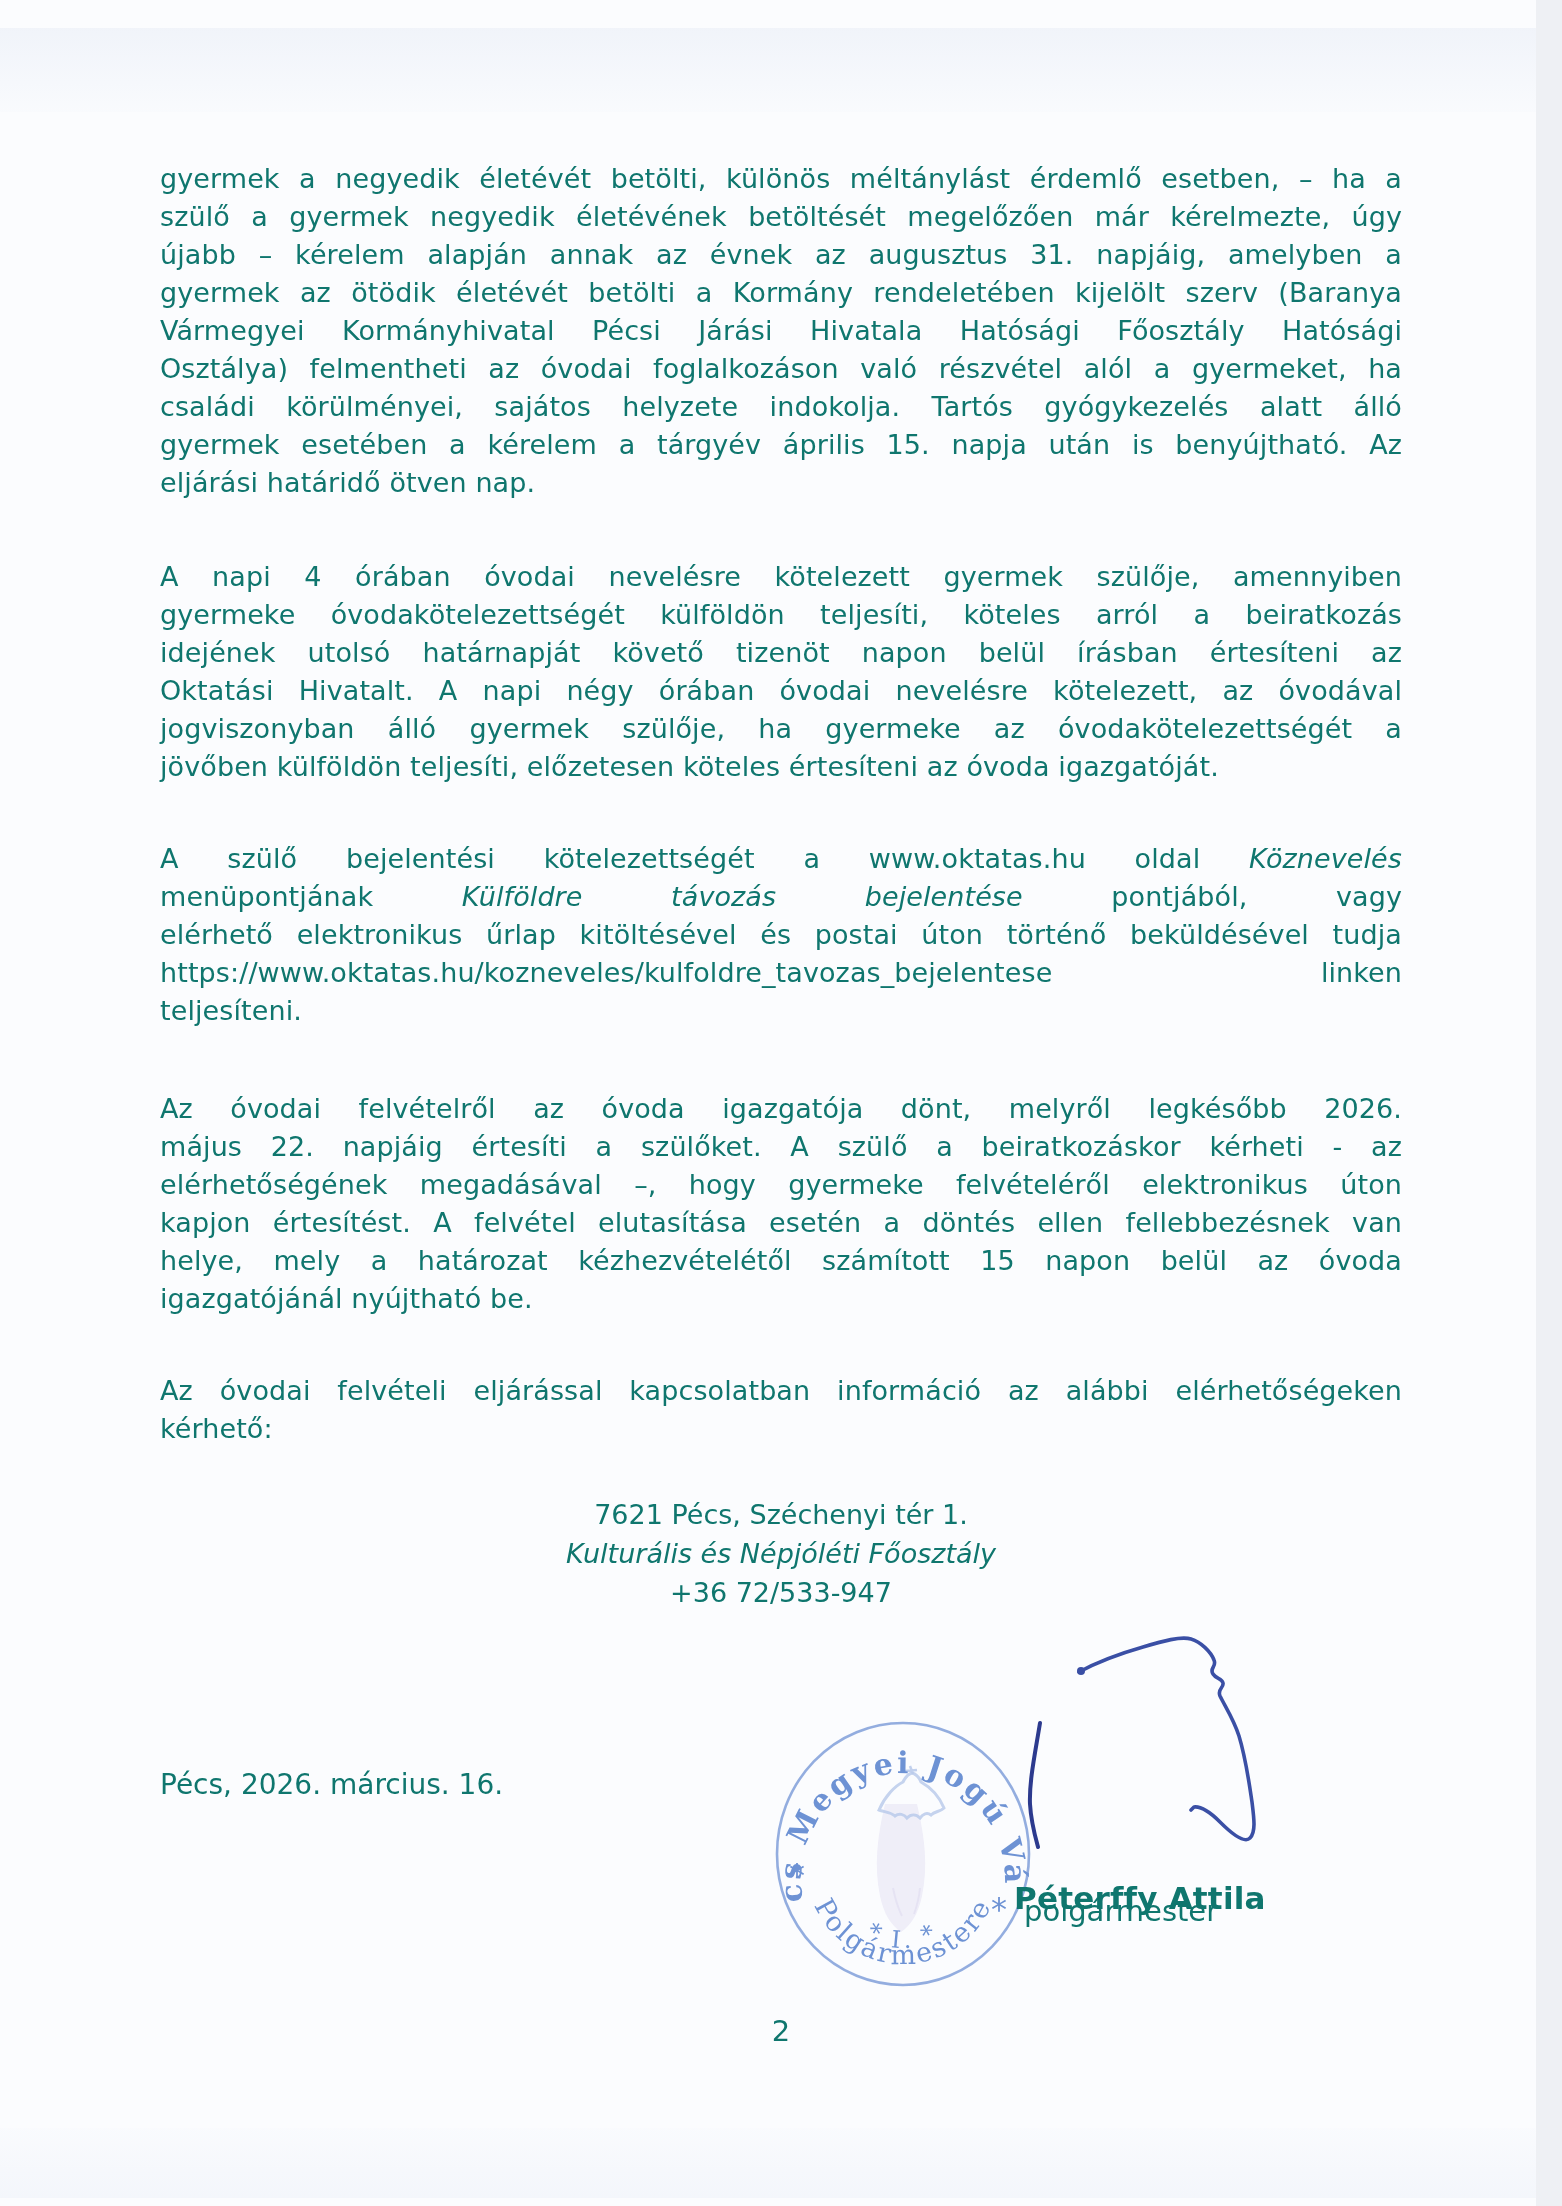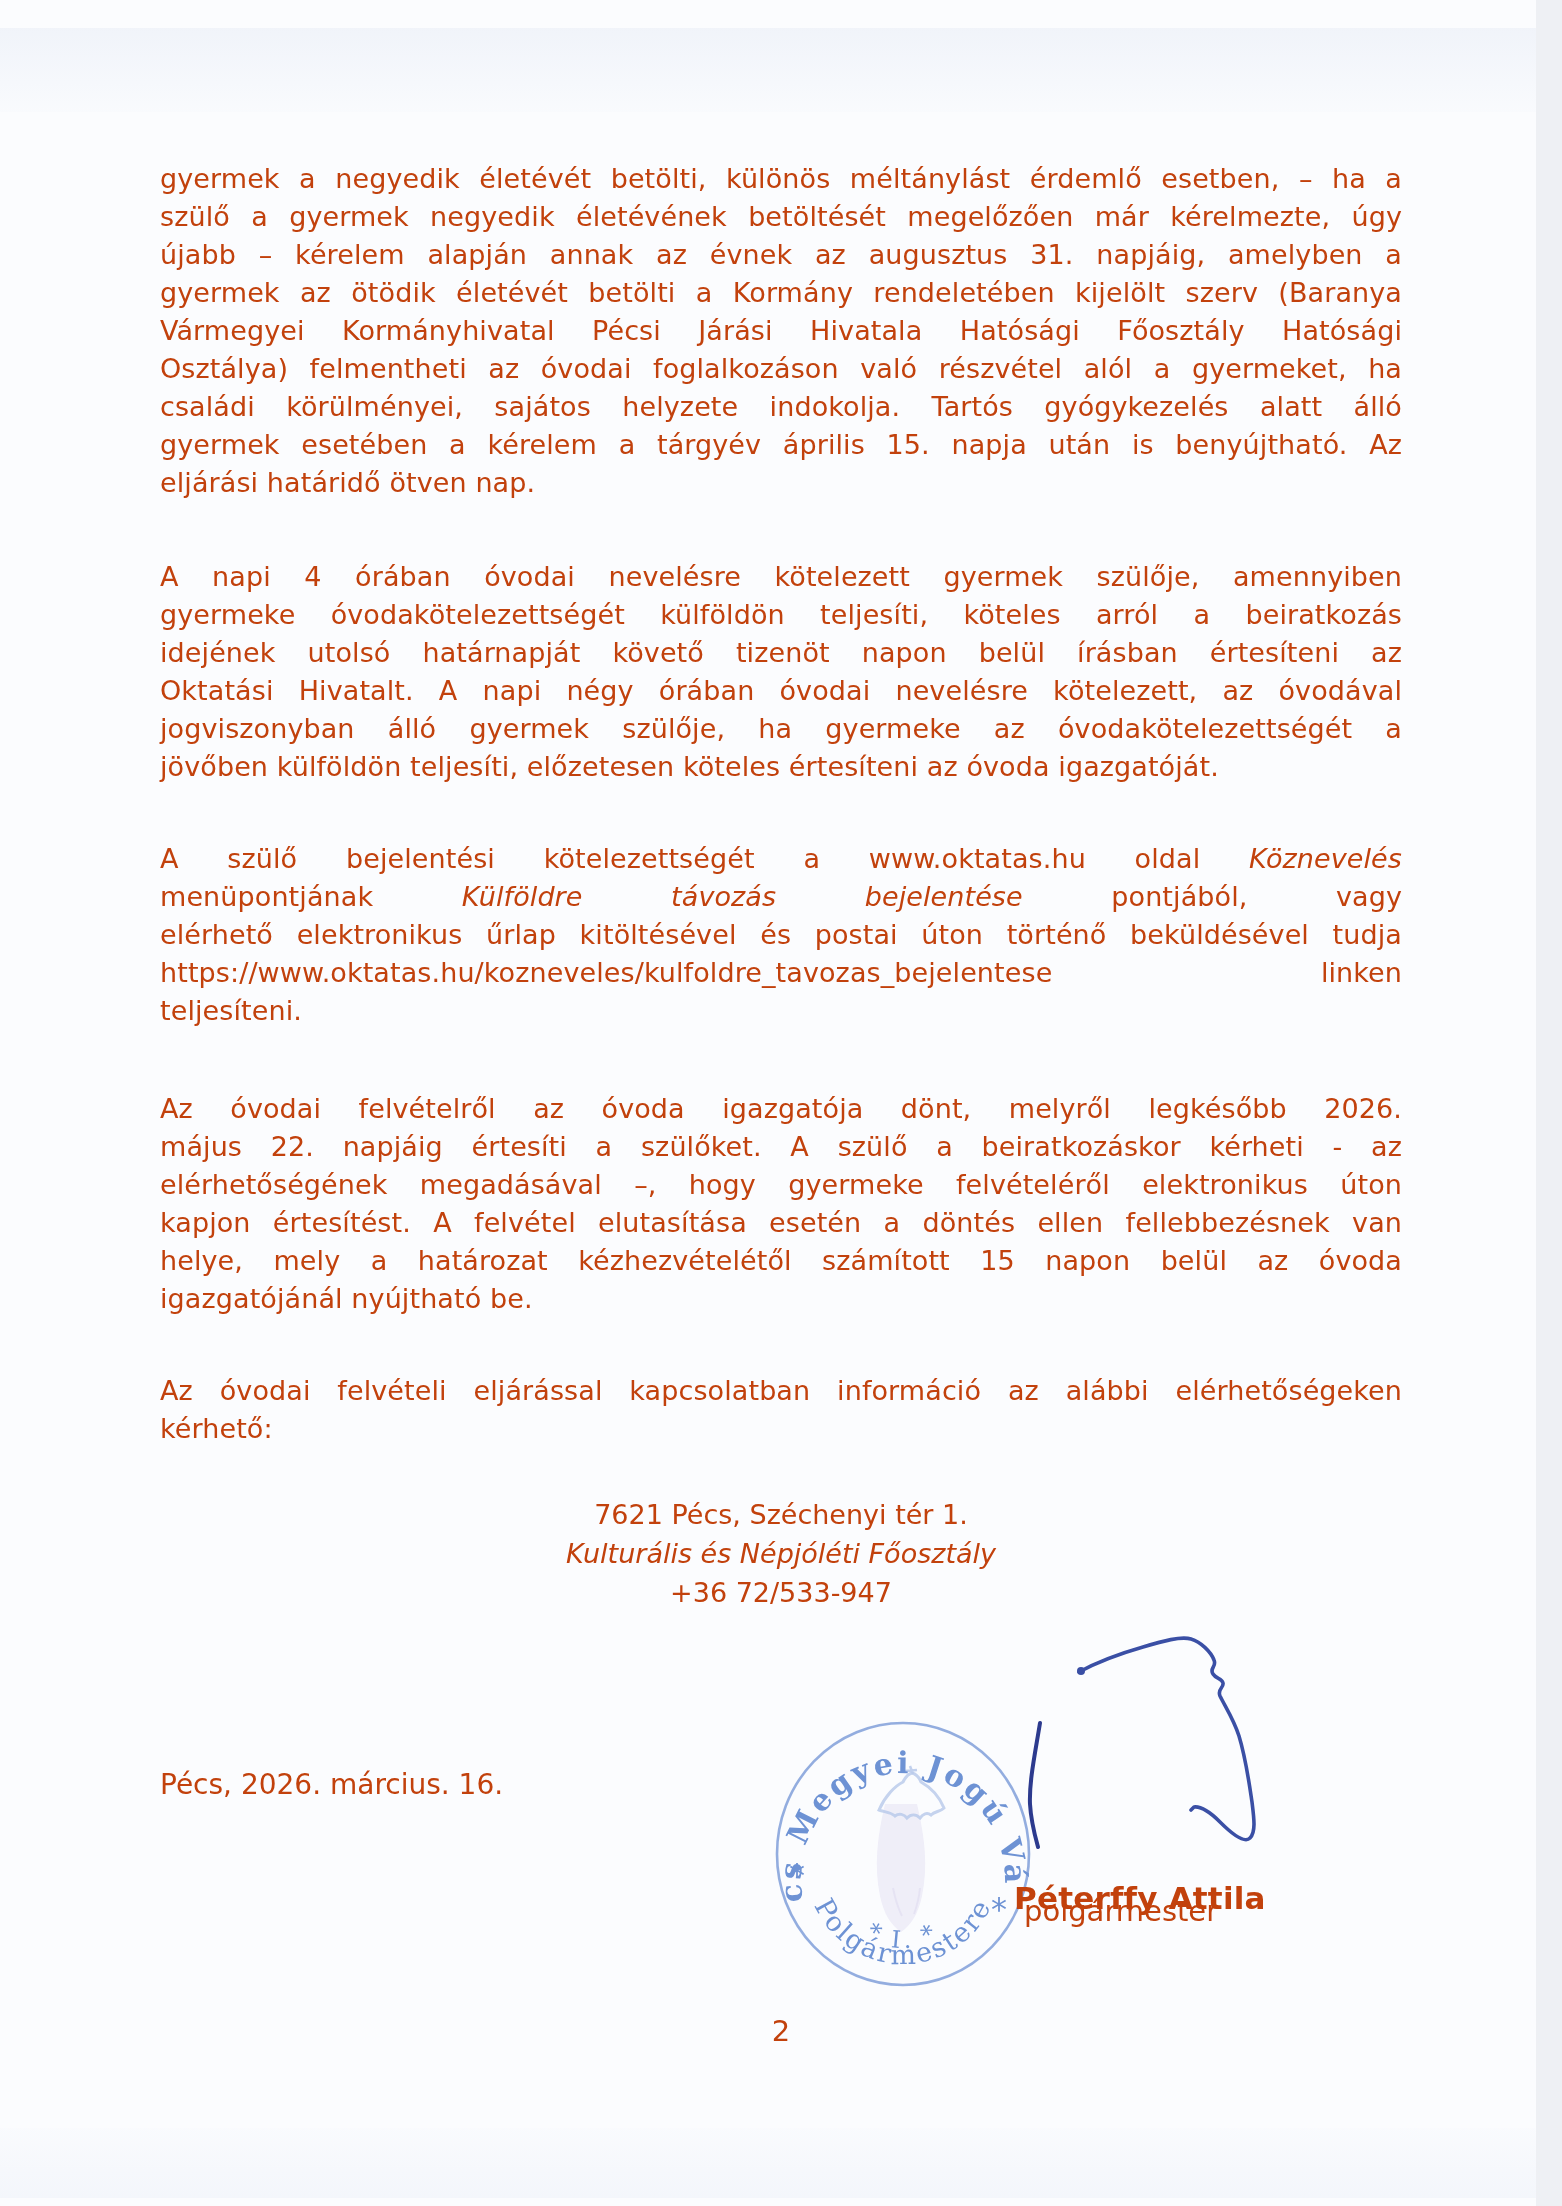--- a/index.html
+++ b/index.html
@@ -1,21 +1,21 @@
 <!DOCTYPE html>
 <html><head>
 <meta charset="utf-8">
 <style>
   html,body{margin:0;padding:0;background:#eef0f4;}
   .page{
     position:relative;
     width:1536px;height:2206px;
     background:#fbfcfe;
     font-family:"DejaVu Sans",sans-serif;
-    color:#c2410c;
+    color:#0f766e;
     overflow:hidden;
   }
   .scan-band-top{
     position:absolute;left:0;top:28px;width:100%;height:84px;
     background:linear-gradient(180deg,rgba(198,210,232,.20),rgba(224,232,246,.08));
   }
   .scan-band-bottom{
     position:absolute;left:0;top:2128px;width:100%;height:70px;
     background:linear-gradient(0deg,rgba(205,216,236,.16),rgba(224,232,246,.06));
   }

